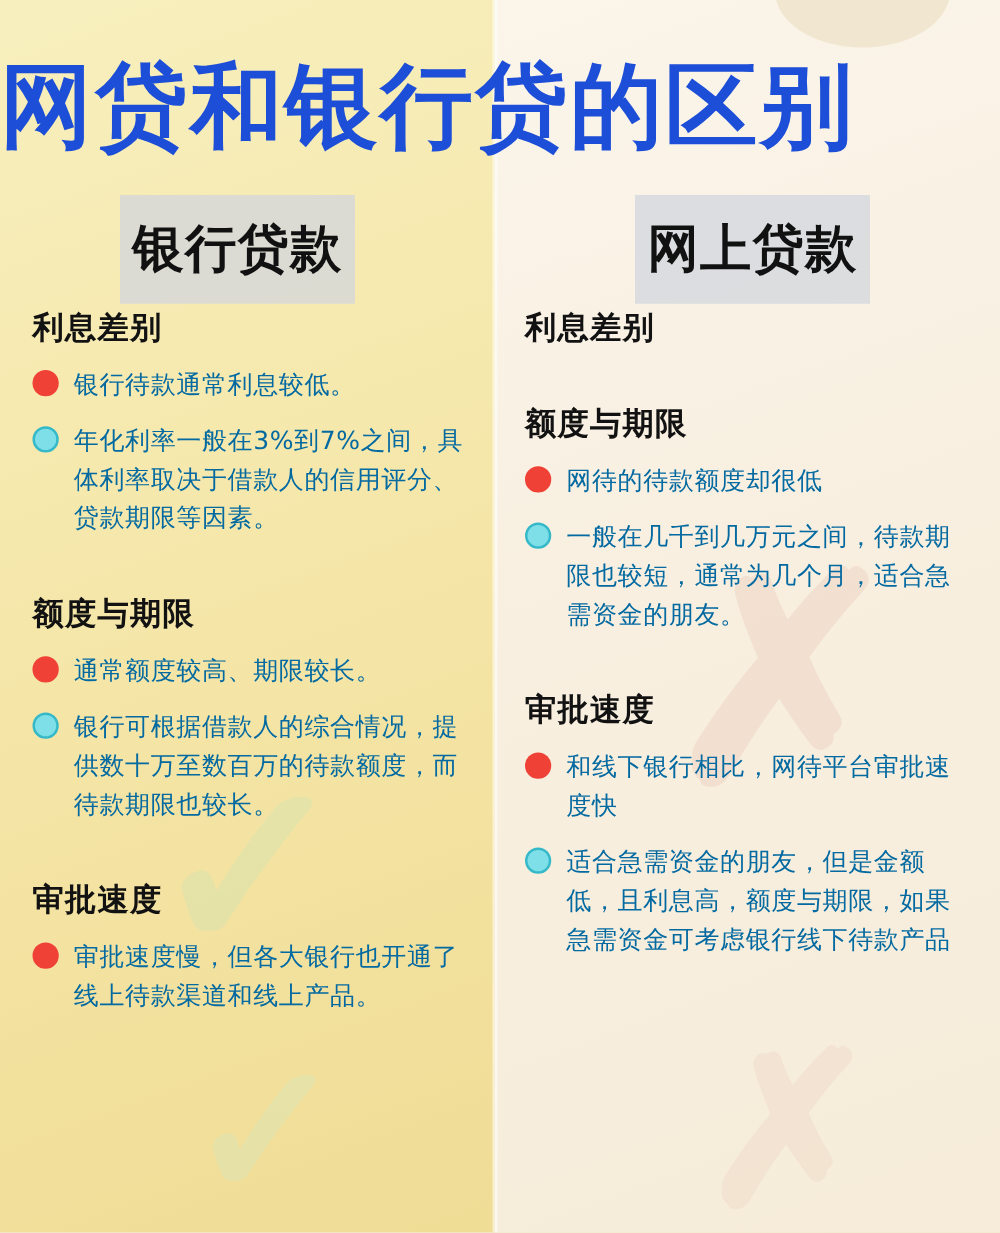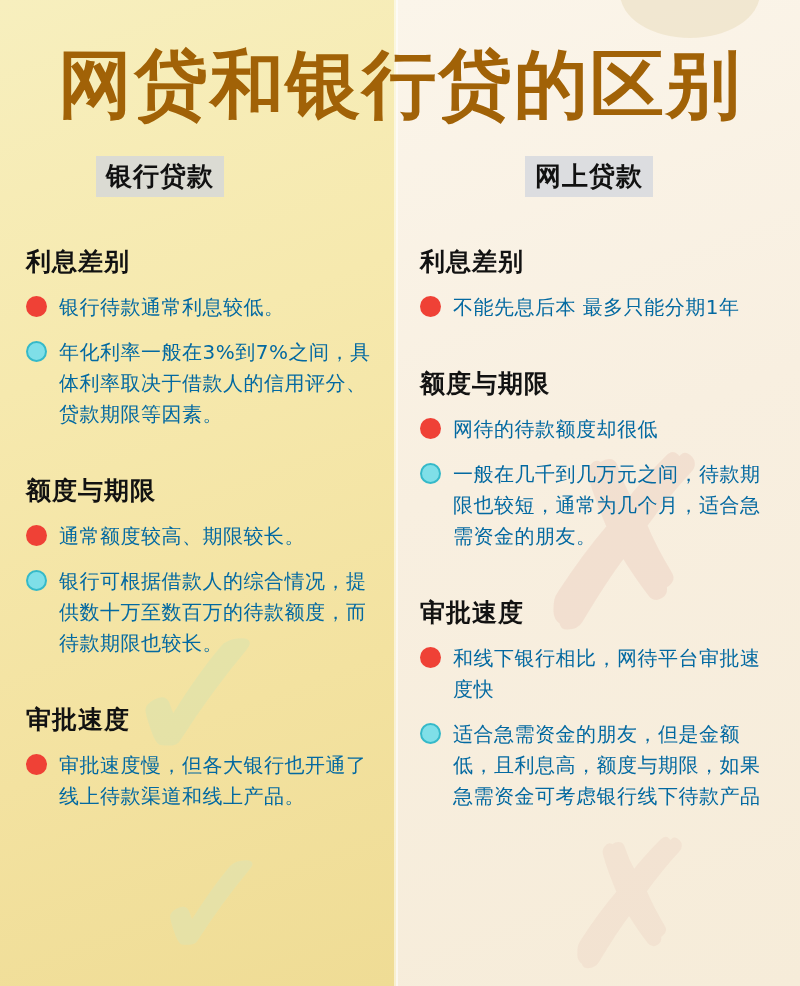--- a/index.html
+++ b/index.html
@@ -75,43 +75,42 @@
     border-radius: 50%;
     background: #efe3cb;
     opacity: 0.8;
   }
 
   
   .title {
     position: absolute;
     left: 0; top: 36px;
     width: 800px;
-    text-align: center;
     font-family: "DejaVu Sans", "Liberation Sans", sans-serif;
     font-weight: bold;
     font-size: 74px;
     letter-spacing: 2px;
-    color: #a16207;
+    color: #1d4ed8;
     white-space: nowrap;
   }
 
   
   .col-head {
     position: absolute;
     font-family: "DejaVu Sans", "Liberation Sans", sans-serif;
     font-weight: bold;
-    font-size: 26px;
+    font-size: 41px;
     color: #111111;
     letter-spacing: 1px;
-    padding: 3px 10px;
+    padding: 16px 10px;
     background: rgba(210, 214, 222, 0.75);
     white-space: nowrap;
   }
   .col-head.left { left: 96px; top: 156px; }
-  .col-head.right { left: 508px; top: 156px; margin-left: 17px; }
+  .col-head.right { left: 508px; top: 156px; }
 
   
   .col {
     position: absolute;
     top: 245px;
   }
   .col.left { left: 26px; width: 345px; }
   .col.right { left: 420px; width: 352px; }
 
   .section { margin-bottom: 44px; }
@@ -205,24 +204,20 @@
         <div class="bullet-text">审批速度慢，但各大银行也开通了线上待款渠道和线上产品。</div>
       </div>
     </div>
 
   </div>
 
   <div class="col right">
 
     <div class="section">
       <div class="section-title">利息差别</div>
-      <div class="bullet-row">
-        <div class="dot red"></div>
-        <div class="bullet-text">不能先息后本 最多只能分期1年</div>
-      </div>
     </div>
 
     <div class="section">
       <div class="section-title">额度与期限</div>
       <div class="bullet-row">
         <div class="dot red"></div>
         <div class="bullet-text">网待的待款额度却很低</div>
       </div>
       <div class="bullet-row">
         <div class="dot cyan"></div>

